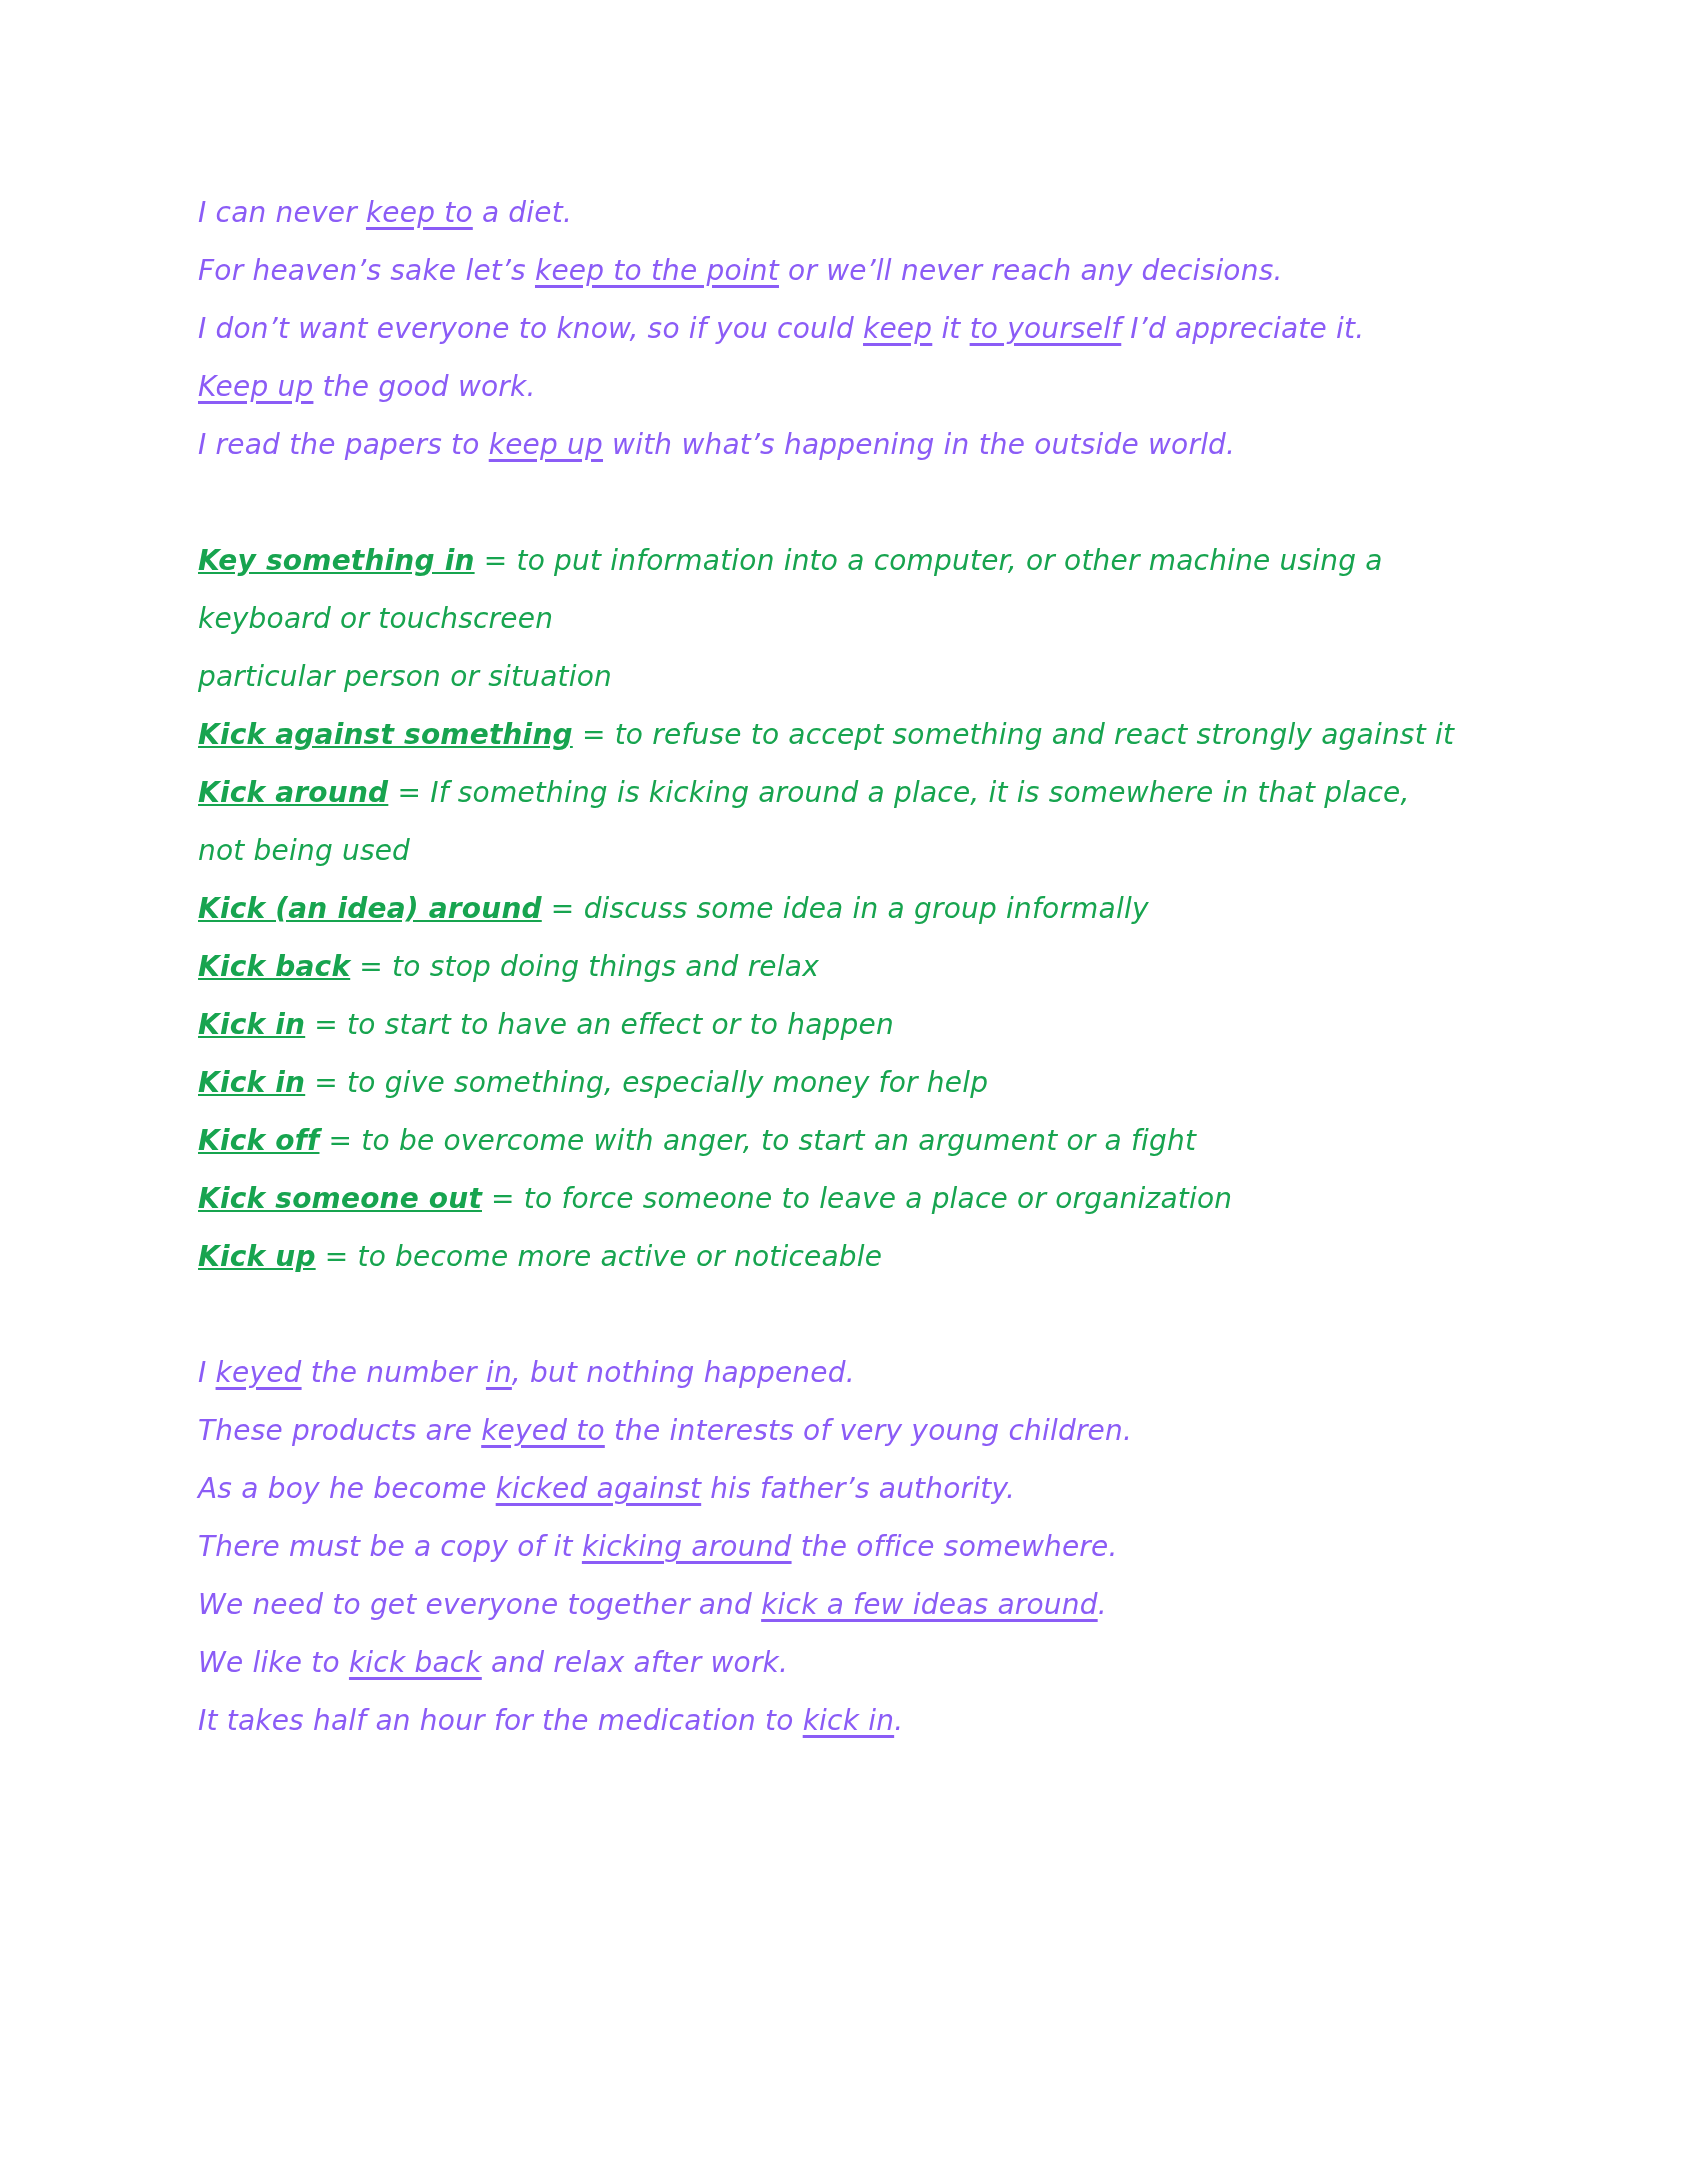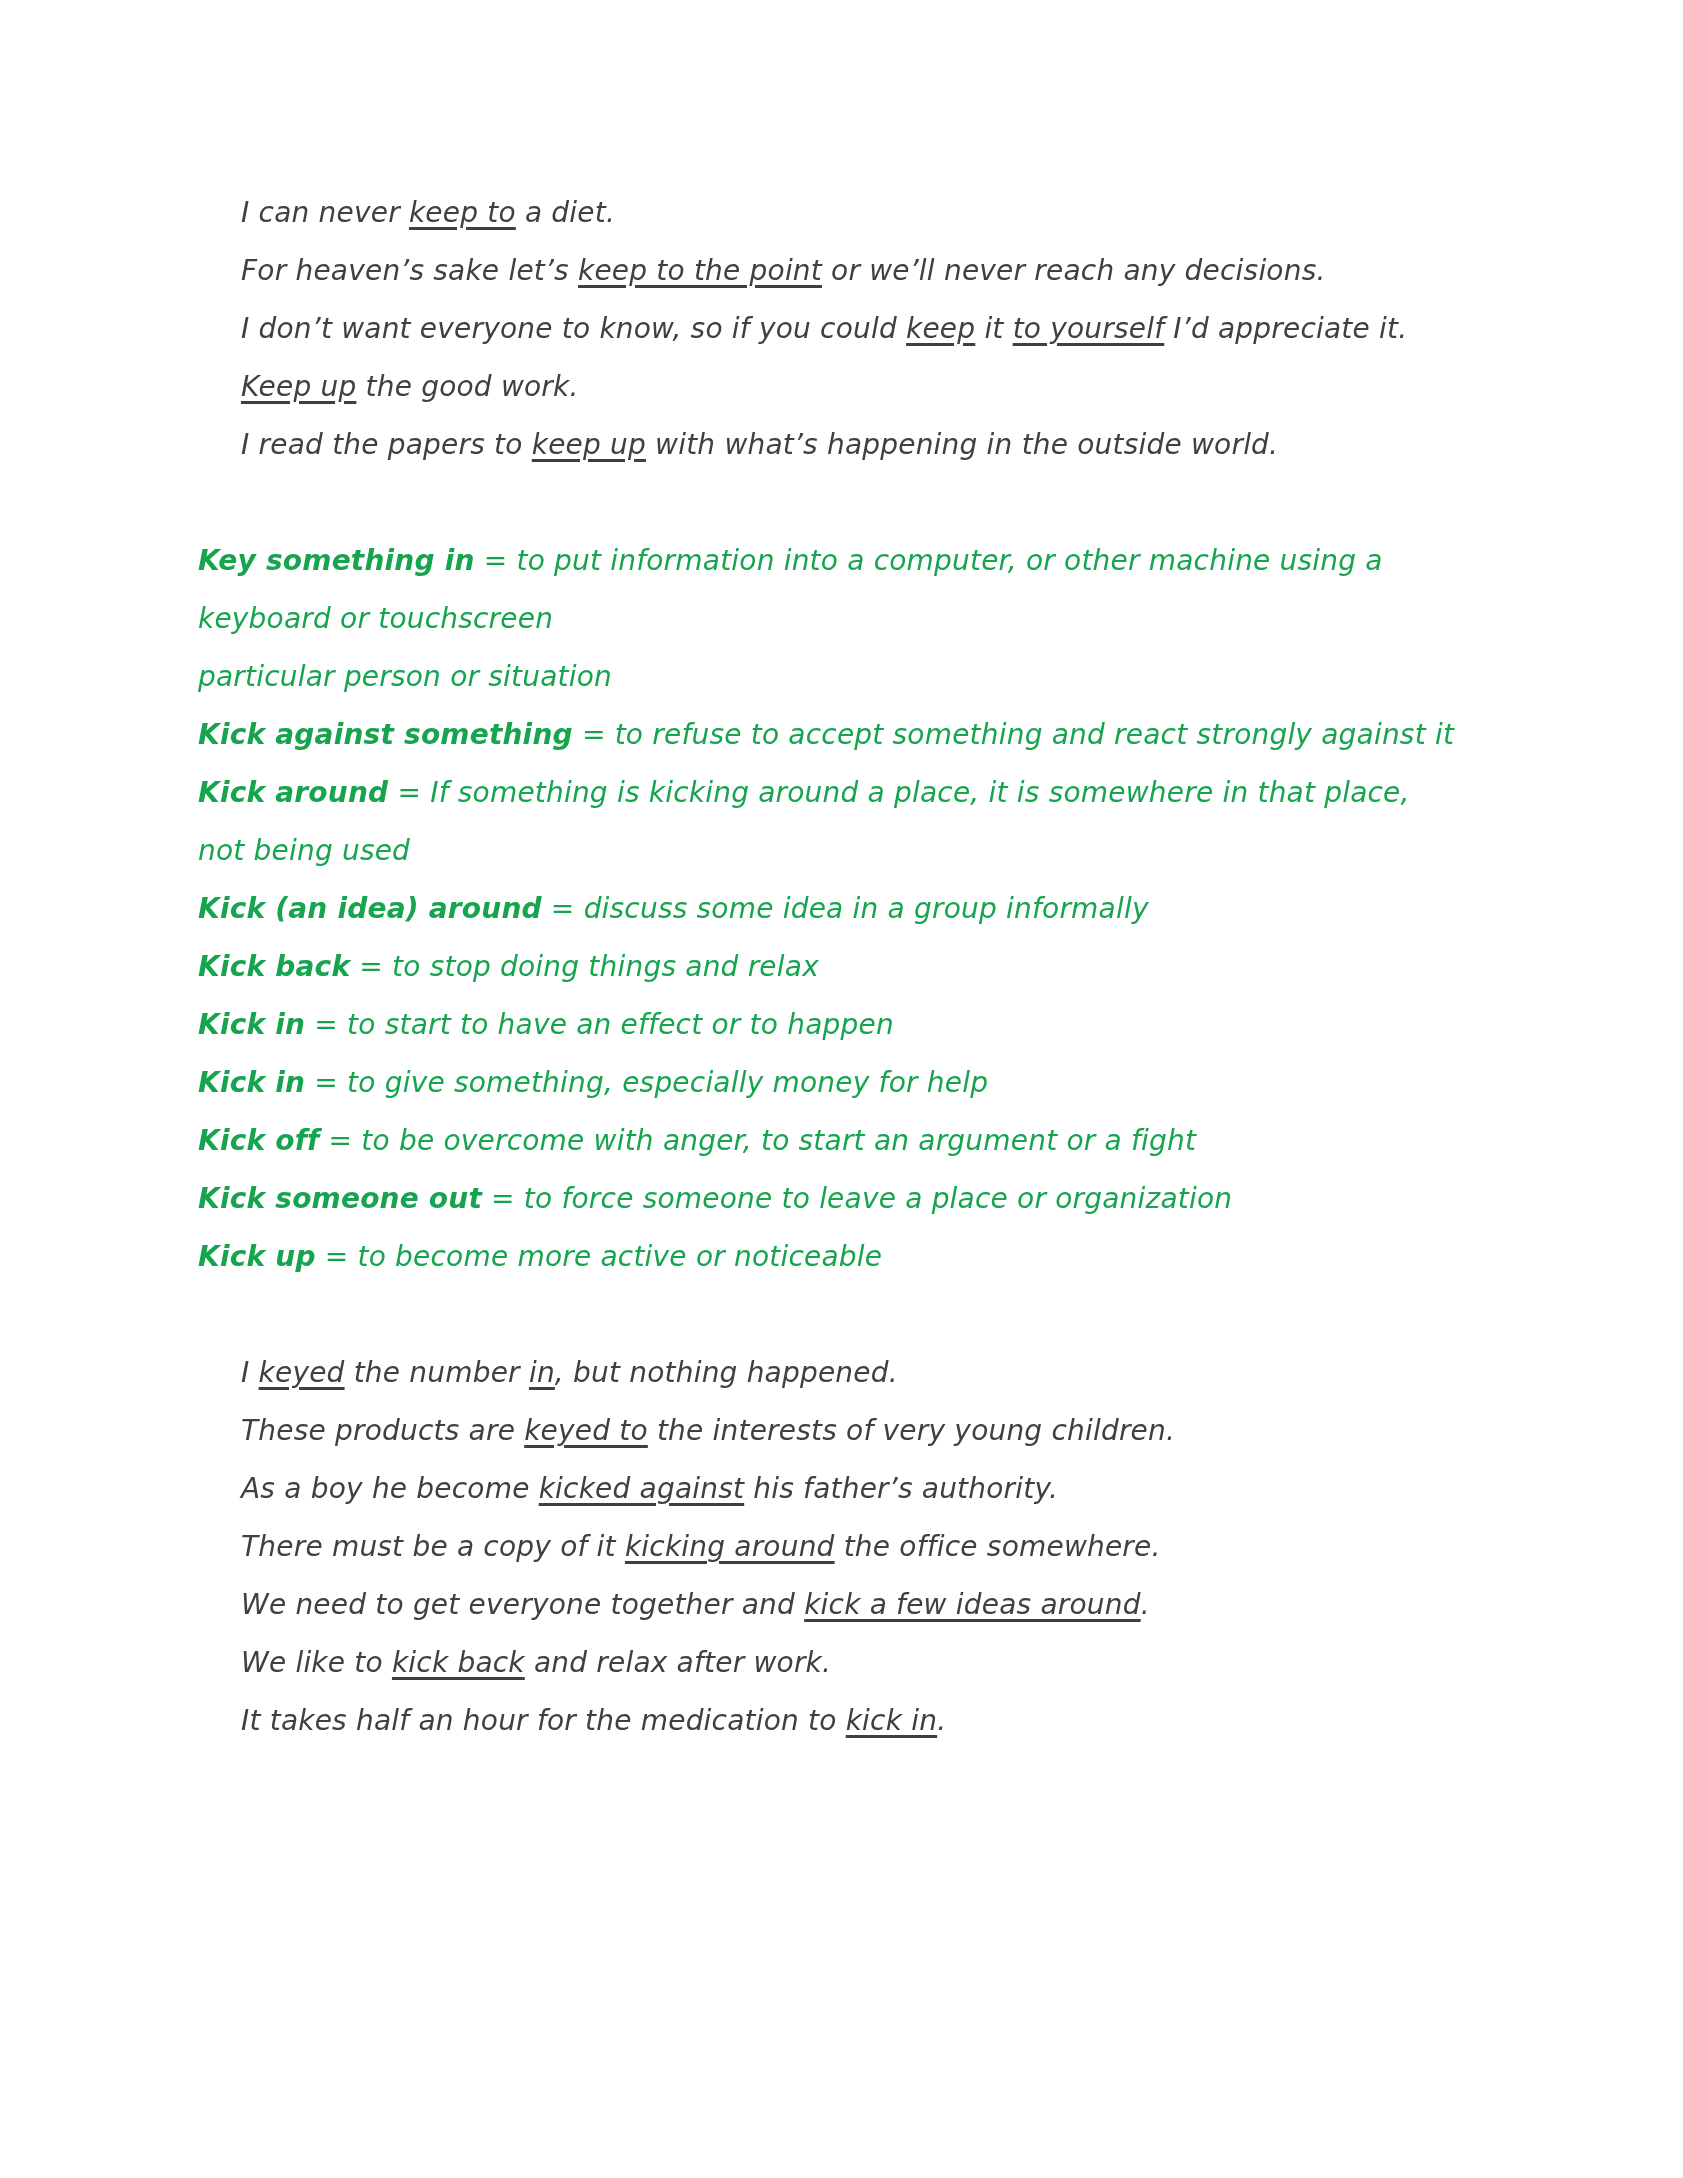--- a/index.html
+++ b/index.html
@@ -22,28 +22,28 @@
   }
   .textblock p.line {
     margin: 0;
     padding: 0;
     font-size: 28px;
     line-height: 58px;
     font-style: italic;
     white-space: nowrap;
     letter-spacing: 0.2px;
   }
-  .examples { color: #404040; margin-left: 43px; }
+  .examples { color: #8b5cf6; }
   .definitions { color: #17a44f; }
   .u {
     text-decoration: underline;
     text-decoration-thickness: 2.5px;
     text-underline-offset: 5px;
   }
-  .b { font-weight: bold; }
+  .b { font-weight: bold; text-decoration: underline; }
   .spacer { height: 58px; }
 </style>
 </head>
 <body>
 
 <div class="page">
   <div class="textblock examples">
       <p class="line"><span>I can never </span><span class="u">keep to</span><span> a diet.</span></p>
       <p class="line"><span>For heaven’s sake let’s </span><span class="u">keep to the point</span><span> or we’ll never reach any decisions.</span></p>
       <p class="line"><span>I don’t want everyone to know, so if you could </span><span class="u">keep</span><span> it </span><span class="u">to yourself</span><span> I’d appreciate it.</span></p>

